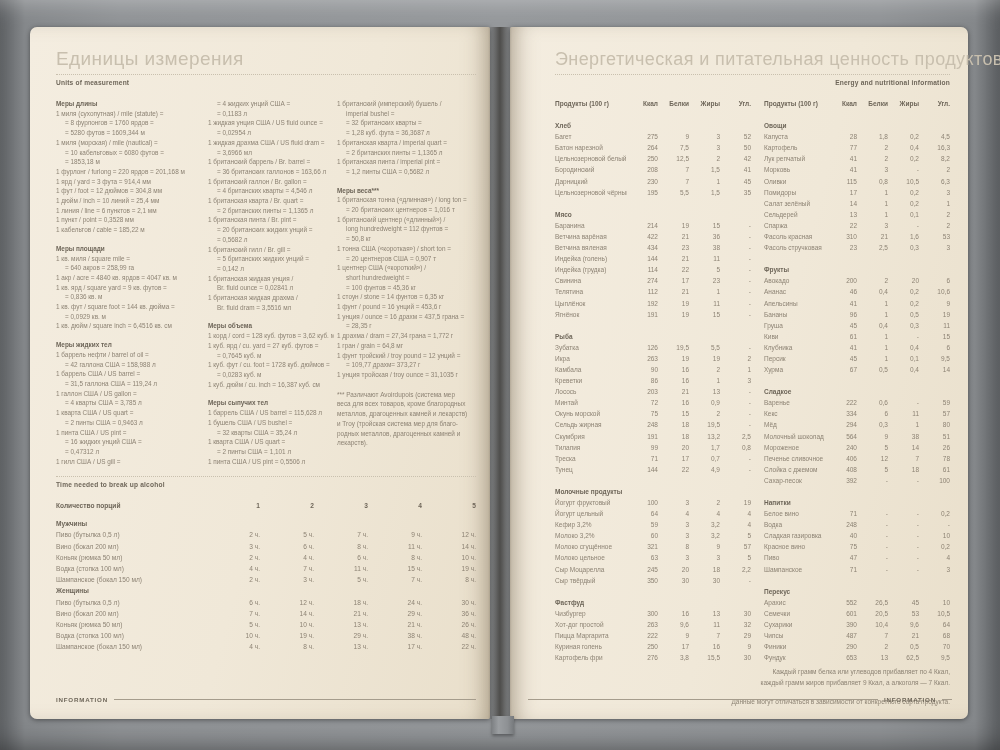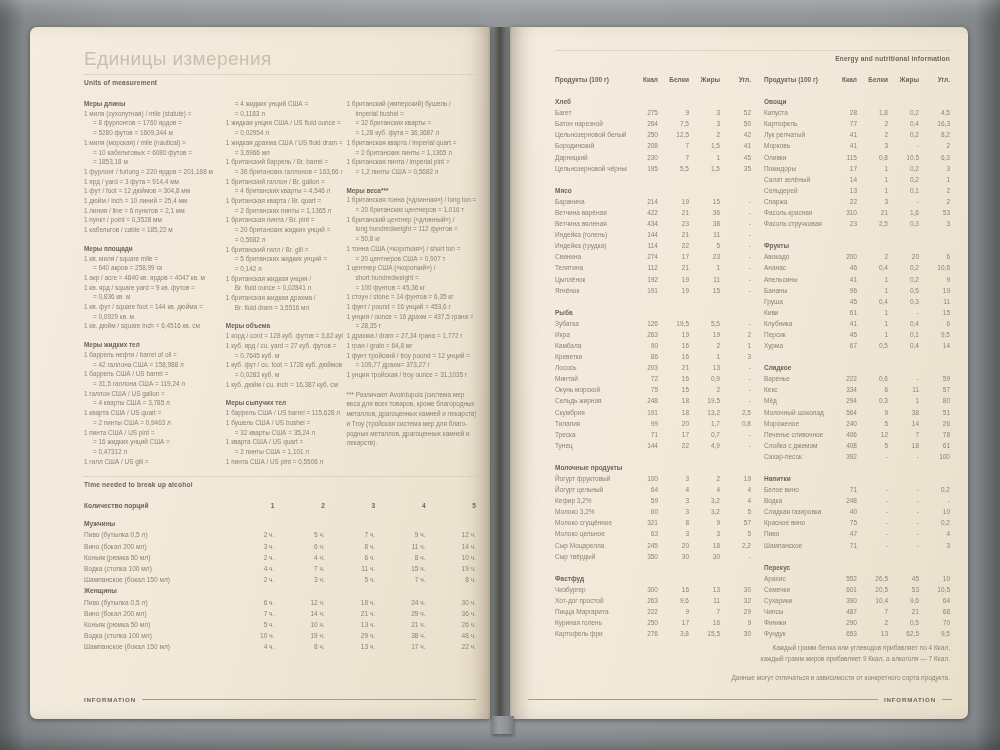--- a/index.html
+++ b/index.html
@@ -6,21 +6,21 @@
   body{width:1000px;height:750px;overflow:hidden;font-family:"Liberation Sans",sans-serif;}
   .frame{position:relative;width:1000px;height:750px;
     background:linear-gradient(90deg,#5e6164 0,#85888b 2.5%,#909396 12%,#95989b 50%,#909396 88%,#84878a 97.5%,#5a5d60 100%);}
   .frame::before{content:"";position:absolute;inset:0;box-shadow:inset 0 14px 22px -12px rgba(255,255,255,.35), inset 0 -16px 26px -14px rgba(0,0,0,.45);pointer-events:none;}
   .page{position:absolute;top:27px;height:692px;background:linear-gradient(105deg,#f4ede0 0%,#f0e8d8 55%,#e9dfcb 100%);box-shadow:0 1px 5px rgba(0,0,0,.45);}
   .page-left{left:30px;width:460px;border-radius:7px 2px 2px 7px;box-shadow:0 1px 5px rgba(0,0,0,.45), inset -16px 0 22px -12px rgba(96,80,56,.5);}
   .page-right{left:510px;width:458px;border-radius:2px 7px 7px 2px;box-shadow:0 1px 5px rgba(0,0,0,.45), inset 16px 0 22px -12px rgba(96,80,56,.5);}
   .spine{position:absolute;top:27px;height:692px;left:488px;width:24px;background:linear-gradient(90deg,rgba(20,16,10,.0),rgba(20,16,10,.45) 40%,rgba(20,16,10,.55) 50%,rgba(20,16,10,.45) 60%,rgba(20,16,10,0));}
   .ribbon{position:absolute;left:492px;top:716px;width:22px;height:18px;background:linear-gradient(90deg,#7e8184,#9b9ea1 30%,#8e9194 70%,#76797c);box-shadow:0 2px 3px rgba(0,0,0,.35);}
   .inner{position:absolute;inset:0;}
-  .page-left .inner{padding:20px 14px 0 26px;margin-left:28px;}
+  .page-left .inner{padding:20px 14px 0 26px;}
   .page-right .inner{padding:20px 18px 0 45px;}
   .big-title{font-size:19px;letter-spacing:.4px;color:#c8bfae;font-weight:400;line-height:24px;white-space:nowrap;}
   .big-title.right{text-align:right;font-size:18px;}
   .rule{border-bottom:1px dotted #c9c0ae;margin-top:3px;}
   .subtitle{font-size:6.6px;font-weight:bold;color:#6e6659;margin-top:4px;letter-spacing:.2px;}
   .subtitle.right{text-align:right;}
   
   .ucols{display:flex;gap:3px;margin-top:13px;height:374px;}
   .ucol{overflow:hidden;}
   .ucol:nth-child(1){width:150px;}
@@ -282,20 +282,21 @@
         </div>
       <div class="pfooter">
         <span class="ftext">INFORMATION</span>
         <span class="fline"></span>
       </div>
     </div>
   </div>
 
   <div class="page page-right">
     <div class="inner">
+      <div class="big-title right">Энергетическая и питательная ценность продуктов</div>
       <div class="rule"></div>
       <div class="subtitle right">Energy and nutritional information</div>
       <div class="foods">
         <div class="fgroup" id="food-left">
             <div class="frow fhead">
               <div class="flbl">Продукты (100 г)</div>
               <div class="fnum">Ккал</div>
               <div class="fnum">Белки</div>
               <div class="fnum">Жиры</div>
               <div class="fnum">Угл.</div>

